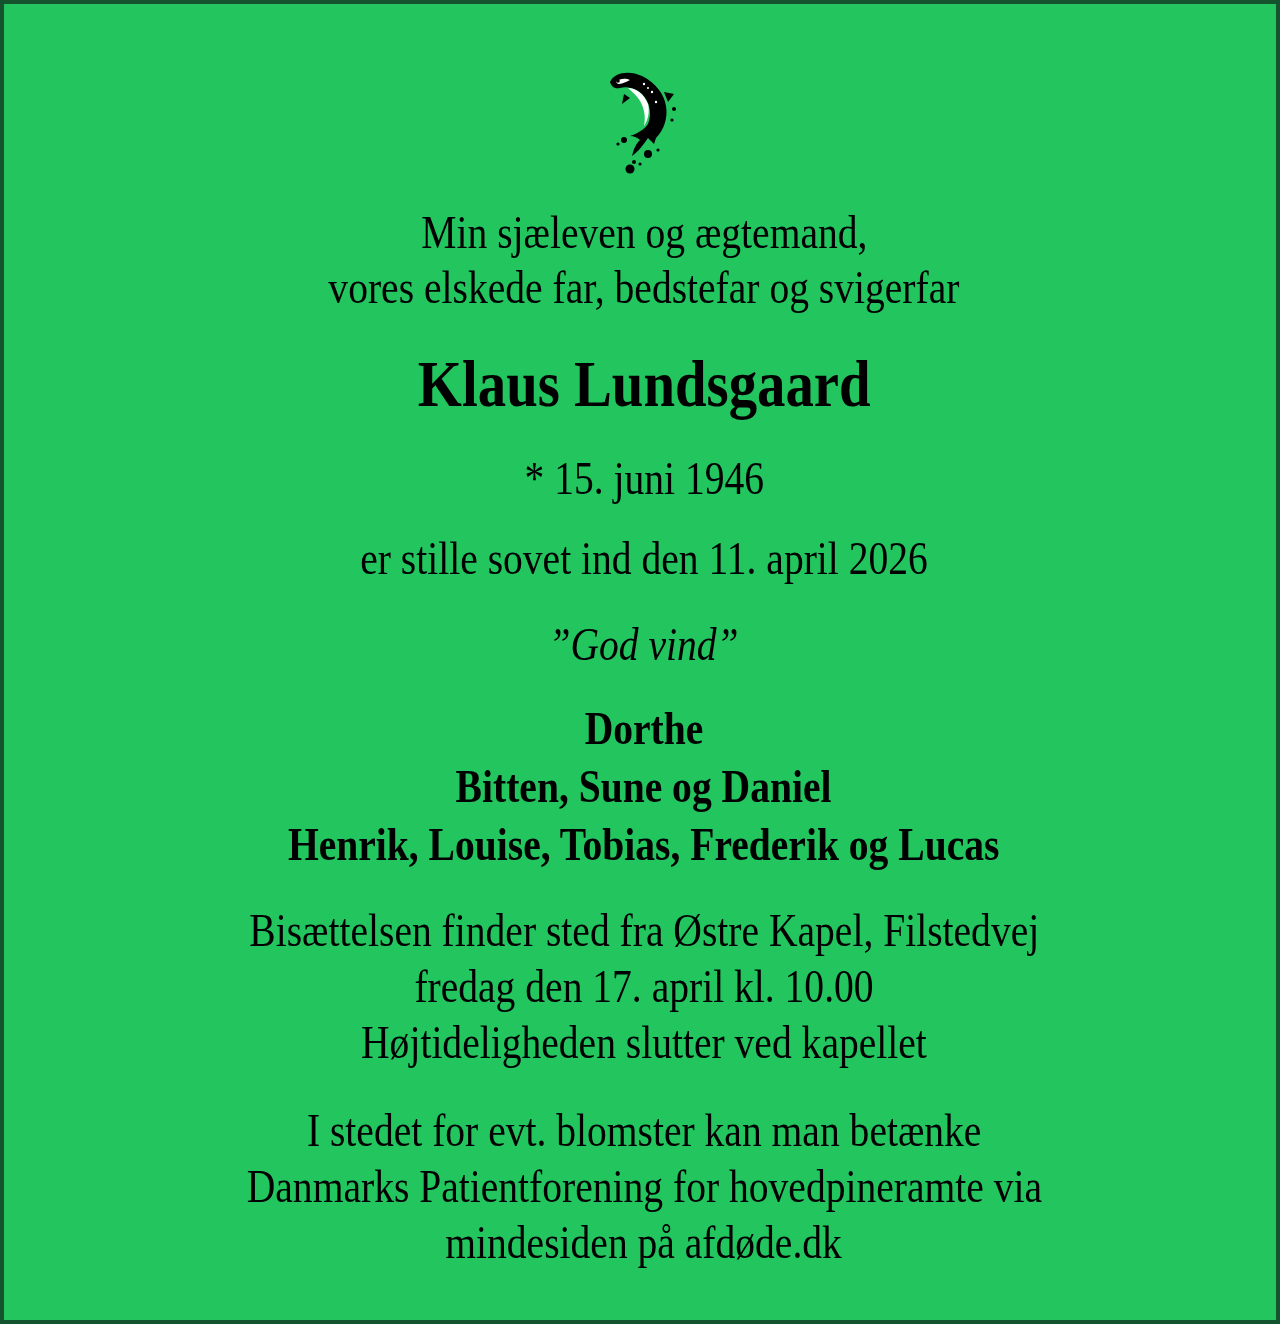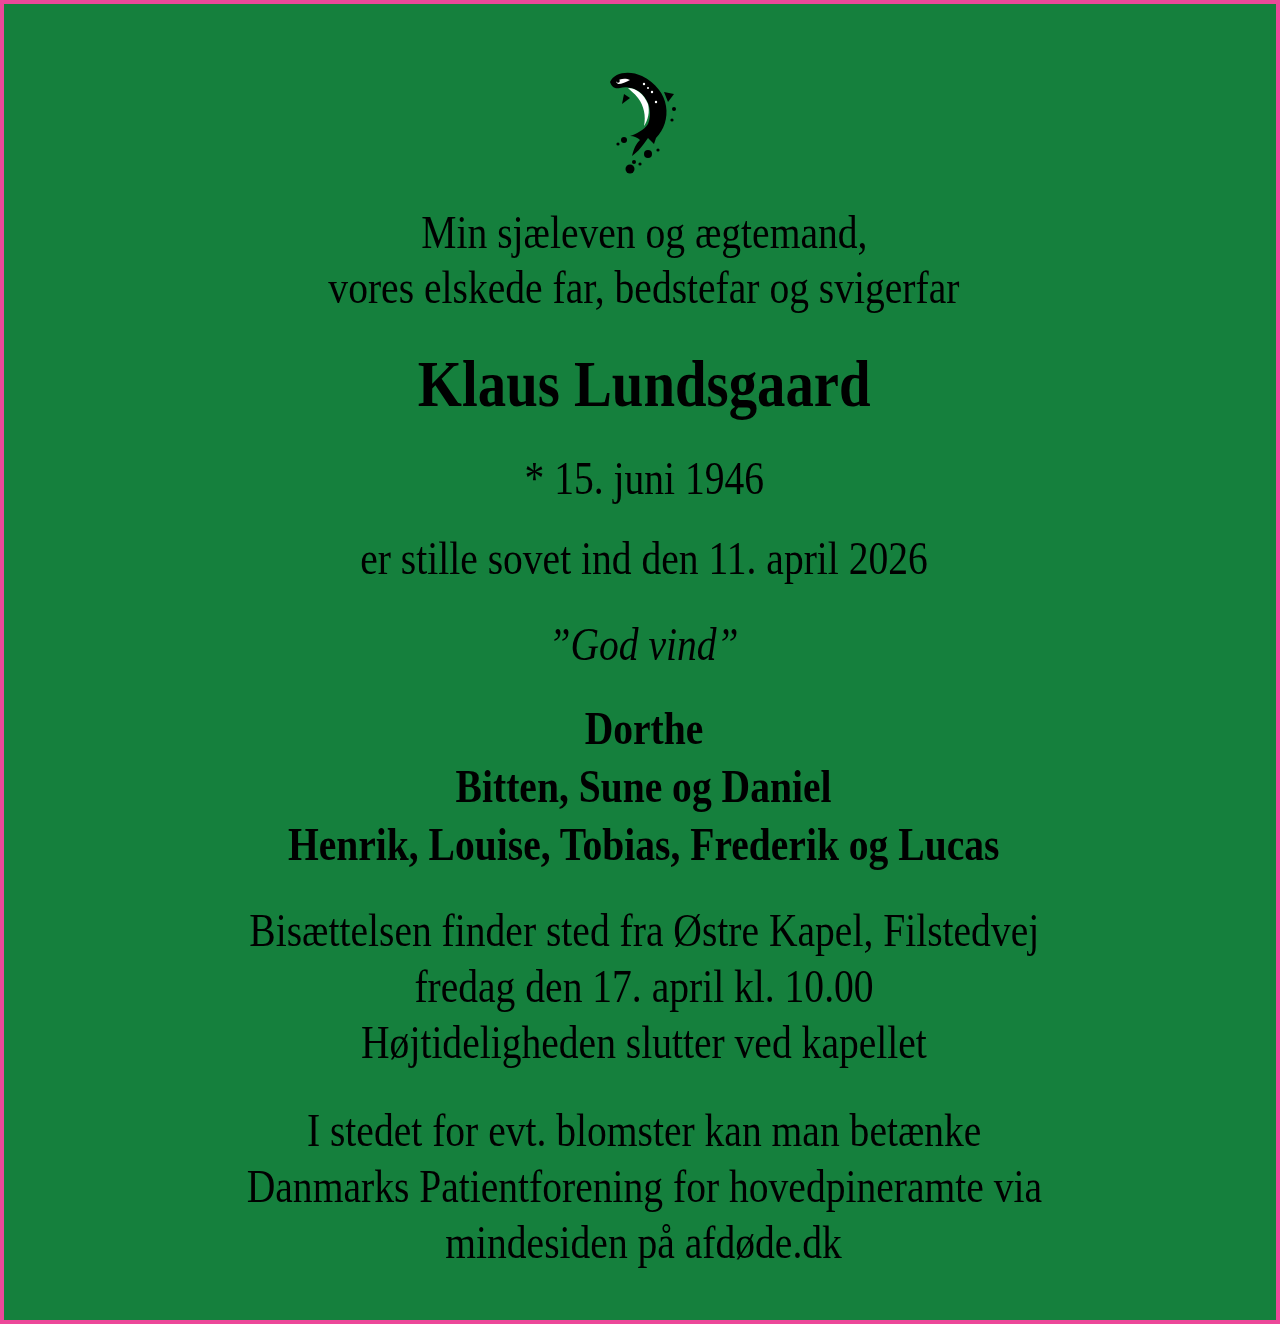--- a/index.html
+++ b/index.html
@@ -12,22 +12,22 @@
       height: 1324px;
       overflow: hidden;
     }
     .frame {
       position: absolute;
       left: 0;
       top: 0;
       width: 1280px;
       height: 1324px;
       box-sizing: border-box;
-      border: 4px solid #ec4899;
-      background: #15803d;
+      border: 4px solid #14532d;
+      background: #22c55e;
     }
     .line {
       position: absolute;
       left: 0;
       width: 1280px;
       text-align: center;
       font-family: "Liberation Serif", "DejaVu Serif", serif;
       color: #000000;
       white-space: nowrap;
     }

